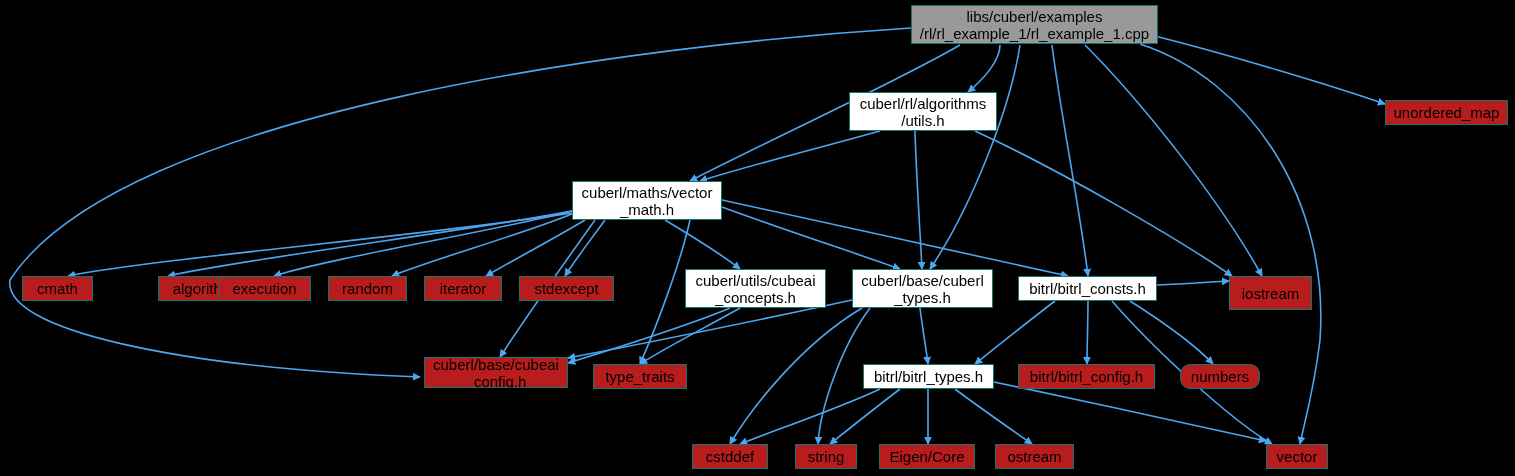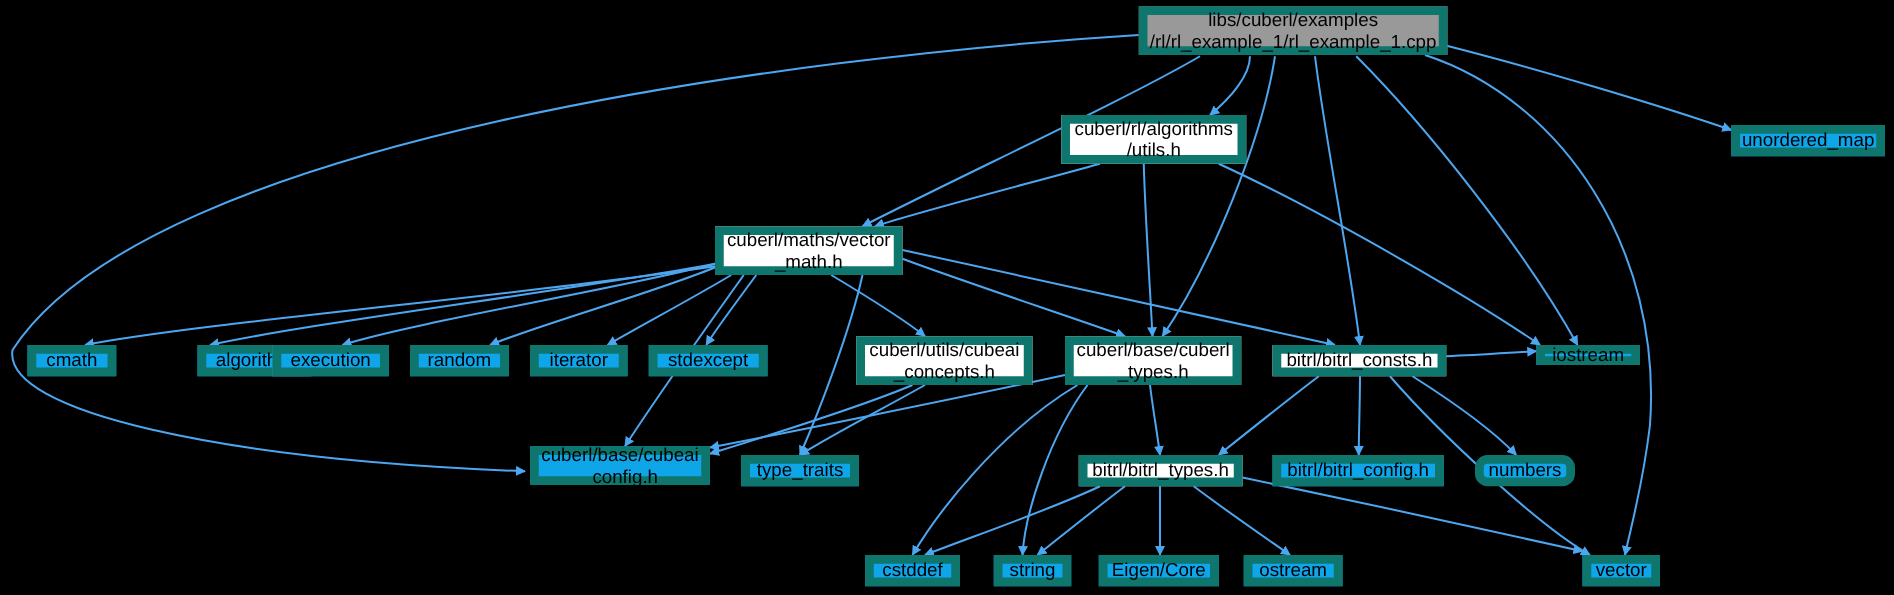--- a/index.html
+++ b/index.html
@@ -20,34 +20,34 @@
   svg#edge-layer {
     position: absolute;
     left: 0;
     top: 0;
     width: 1515px;
     height: 476px;
   }
   .node {
     position: absolute;
     box-sizing: border-box;
-    border: 7px solid #0f766e;
+    border: 1px solid #0f766e;
     display: flex;
     align-items: center;
     justify-content: center;
     text-align: center;
     color: #000000;
     font-size: 15px;
     line-height: 17px;
     letter-spacing: 0px;
     white-space: pre-line;
     z-index: 5;
   }
   .node.fill-white { background: #ffffff; }
-  .node.fill-grey  { background: #0ea5e9; }
+  .node.fill-grey  { background: #b91c1c; }
   .node.fill-dark  { background: #999999; }
   .node-label {
     display: block;
     white-space: pre-line;
     padding: 0 6px;
   }
 </style>
 </head>
 <body>
 
@@ -113,21 +113,21 @@
       <div class="node fill-grey" style="left: 110px; top: 276px; width: 91px; height: 25px; margin-left: 48px;"><span class="node-label">algorithm</span></div>
       <div class="node fill-grey" style="left: 218px; top: 276px; width: 93px; height: 25px;"><span class="node-label">execution</span></div>
       <div class="node fill-grey" style="left: 328px; top: 276px; width: 79px; height: 25px;"><span class="node-label">random</span></div>
       <div class="node fill-grey" style="left: 424px; top: 276px; width: 78px; height: 25px;"><span class="node-label">iterator</span></div>
       <div class="node fill-grey" style="left: 519px; top: 276px; width: 95px; height: 25px;"><span class="node-label">stdexcept</span></div>
       <div class="node fill-white" style="left: 685px; top: 269px; width: 141px; height: 39px;"><span class="node-label">cuberl/utils/cubeai
 _concepts.h</span></div>
       <div class="node fill-white" style="left: 852px; top: 269px; width: 141px; height: 39px;"><span class="node-label">cuberl/base/cuberl
 _types.h</span></div>
       <div class="node fill-white" style="left: 1018px; top: 276px; width: 139px; height: 25px;"><span class="node-label">bitrl/bitrl_consts.h</span></div>
-      <div class="node fill-grey" style="left: 1229px; top: 276px; width: 83px; height: 16px;"><span class="node-label">iostream</span></div>
+      <div class="node fill-grey" style="left: 1229px; top: 276px; width: 83px; height: 34px;"><span class="node-label">iostream</span></div>
       <div class="node fill-grey" style="left: 424px; top: 357px; width: 144px; height: 31px;"><span class="node-label">cuberl/base/cubeai
 _config.h</span></div>
       <div class="node fill-grey" style="left: 593px; top: 364px; width: 94px; height: 25px;"><span class="node-label">type_traits</span></div>
       <div class="node fill-white" style="left: 863px; top: 364px; width: 131px; height: 25px;"><span class="node-label">bitrl/bitrl_types.h</span></div>
       <div class="node fill-grey" style="left: 1018px; top: 364px; width: 137px; height: 25px;"><span class="node-label">bitrl/bitrl_config.h</span></div>
       <div class="node fill-grey" style="left: 1180px; top: 364px; width: 80px; height: 25px; border-radius: 10px;"><span class="node-label">numbers</span></div>
       <div class="node fill-grey" style="left: 692px; top: 444px; width: 76px; height: 25px;"><span class="node-label">cstddef</span></div>
       <div class="node fill-grey" style="left: 795px; top: 444px; width: 62px; height: 25px;"><span class="node-label">string</span></div>
       <div class="node fill-grey" style="left: 879px; top: 444px; width: 96px; height: 25px;"><span class="node-label">Eigen/Core</span></div>
       <div class="node fill-grey" style="left: 995px; top: 444px; width: 79px; height: 25px;"><span class="node-label">ostream</span></div>

